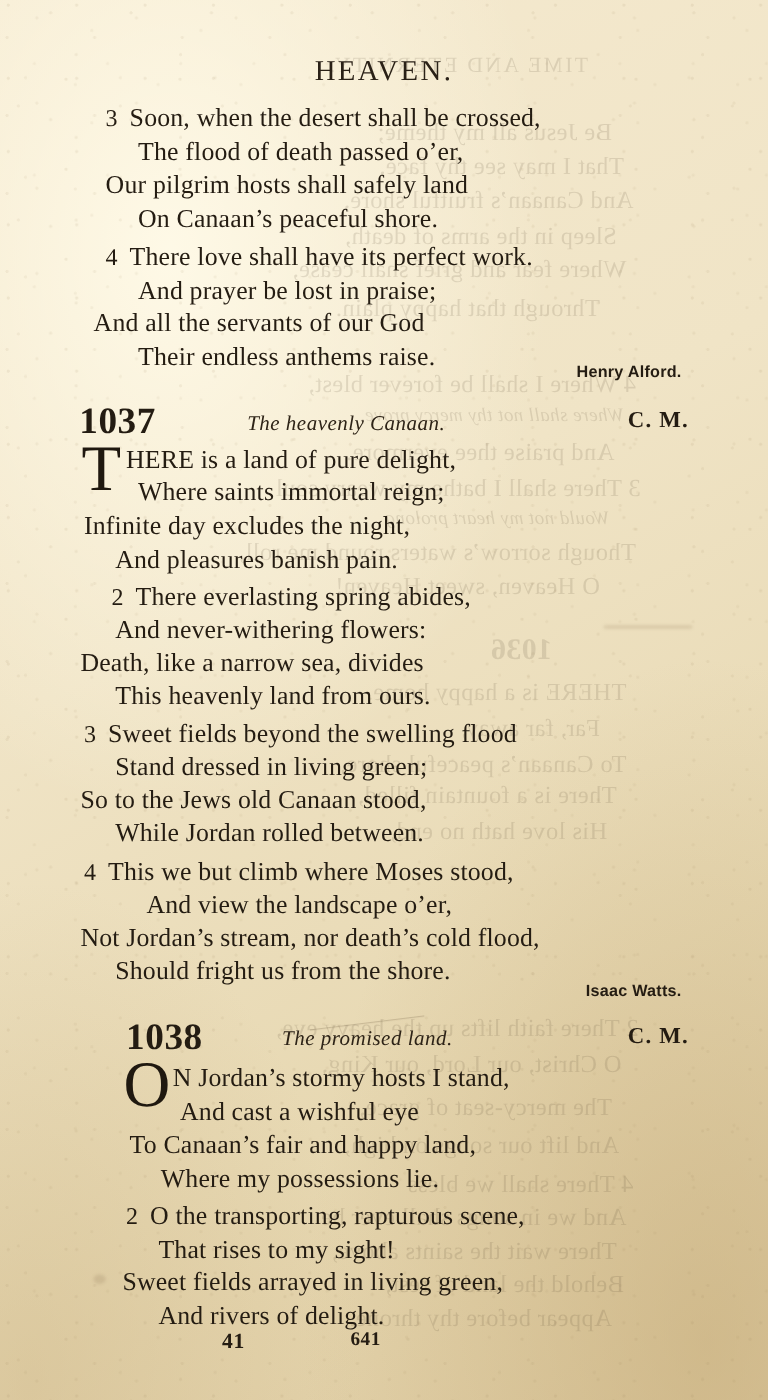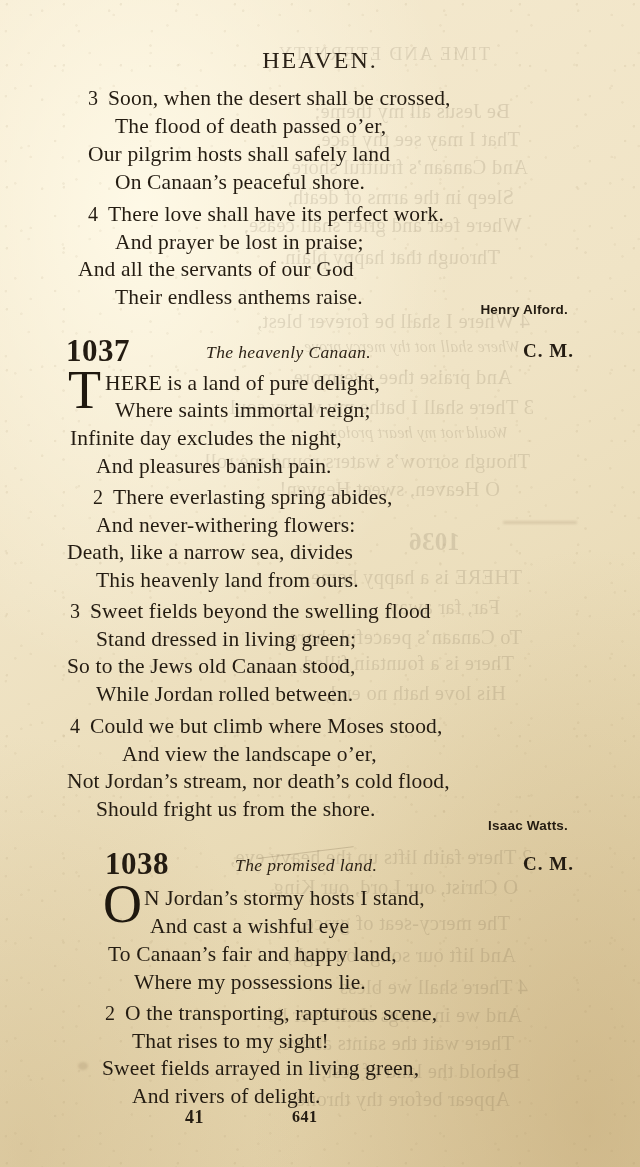--- a/index.html
+++ b/index.html
@@ -253,21 +253,21 @@
     <div class="line" style="left:70px; top:487px;margin-left:23px;"><span class="vnum">2</span><span>There everlasting spring abides,</span></div>
     <div class="line ind" style="left:96px; top:515px;">And never-withering flowers:</div>
     <div class="line" style="left:67px; top:542px;">Death, like a narrow sea, divides</div>
     <div class="line ind" style="left:96px; top:570px;">This heavenly land from ours.</div>
 
     <div class="line" style="left:70px; top:601px;"><span class="vnum">3</span><span>Sweet fields beyond the swelling flood</span></div>
     <div class="line ind" style="left:96px; top:629px;">Stand dressed in living green;</div>
     <div class="line" style="left:67px; top:656px;">So to the Jews old Canaan stood,</div>
     <div class="line ind" style="left:96px; top:684px;">While Jordan rolled between.</div>
 
-    <div class="line" style="left:70px; top:716px;"><span class="vnum">4</span><span>Could we but climb where Moses stood,</span></div>
+    <div class="line" style="left:70px; top:716px;"><span class="vnum">4</span><span>This we but climb where Moses stood,</span></div>
     <div class="line ind" style="left:96px; top:744px;margin-left:26px;">And view the landscape o’er,</div>
     <div class="line" style="left:67px; top:771px;">Not Jordan’s stream, nor death’s cold flood,</div>
     <div class="line ind" style="left:96px; top:799px;">Should fright us from the shore.</div>
 
     <div class="attribution" style="right:72px; top:818px;margin-left:20px;">Isaac Watts.</div>
 
     <div class="hymn-head" style="top:846px; left:105px; width:469px;">
       <span class="hymn-number">1038</span>
       <span class="hymn-title" style="left:130px;">The promised land.</span>
       <span class="hymn-meter">C. M.</span>

